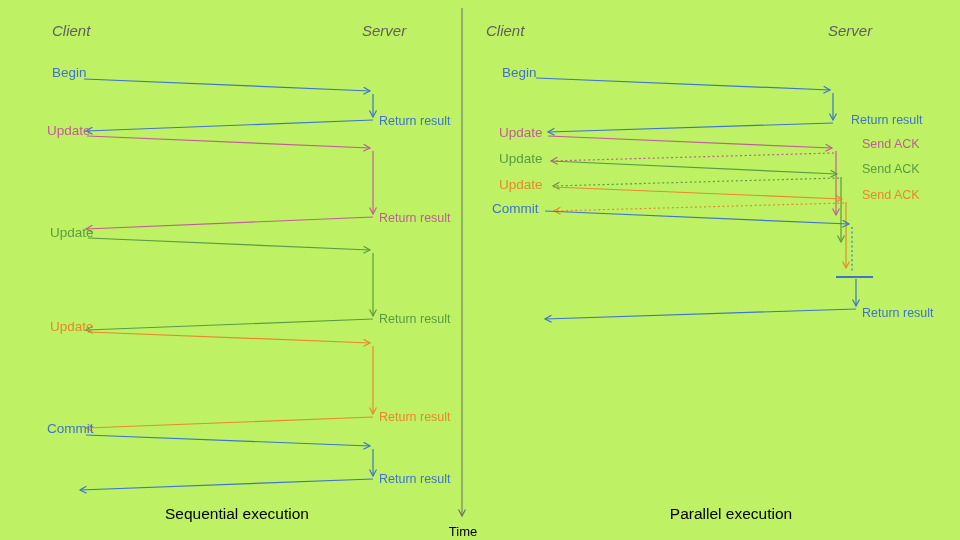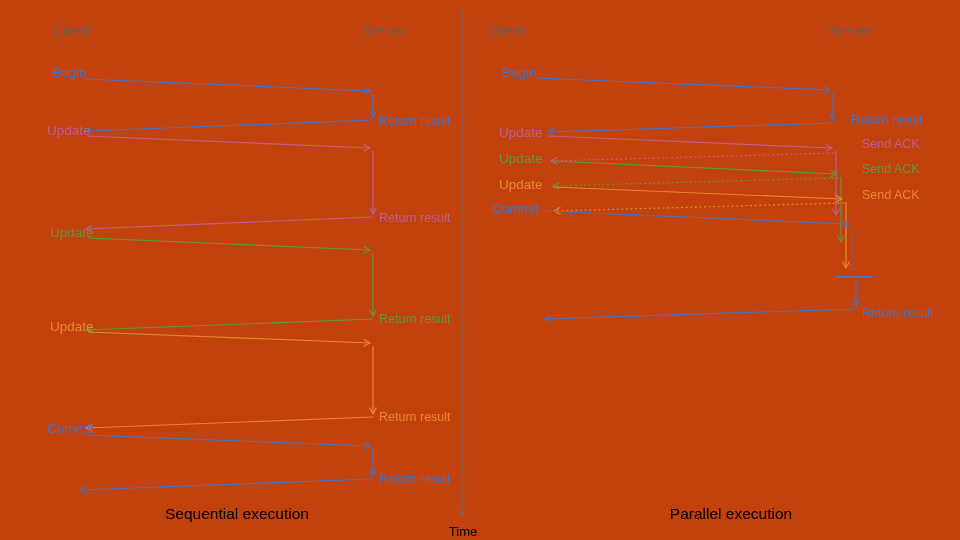--- a/index.html
+++ b/index.html
@@ -1,16 +1,16 @@
 <!DOCTYPE html>
 <html><head>
 <meta charset="utf-8">
 <style>
   html,body{margin:0;padding:0;background:#ffffff;}
-  .stage{position:relative;width:960px;height:540px;background:#c2410c;overflow:hidden;}
+  .stage{position:relative;width:960px;height:540px;background:#bef264;overflow:hidden;}
   svg{display:block;}
   svg text{font-family:"Liberation Sans",sans-serif;}
   .hdr{font-size:15px;font-style:italic;}
   .msg{font-size:13.5px;}
   .ret{font-size:12.5px;}
   .cap{font-size:15.5px;}
   .time{font-size:13px;}
   .ln{fill:none;stroke-width:1.2px;}
   .bar{fill:none;stroke-width:2.2px;}
   .axisln{fill:none;stroke-width:1px;}

